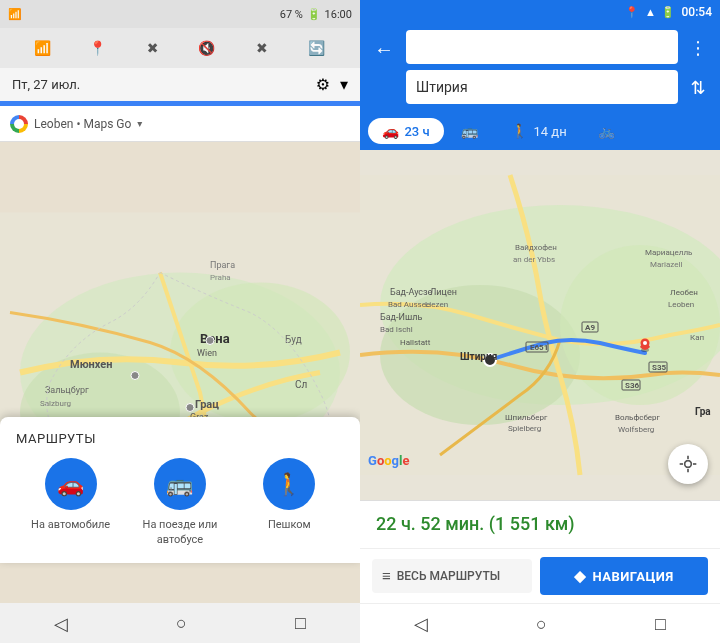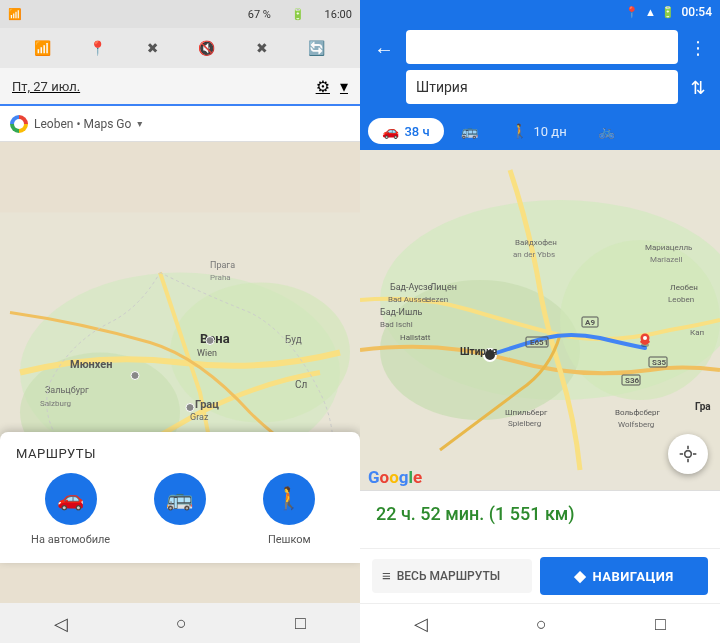--- a/index.html
+++ b/index.html
@@ -36,21 +36,21 @@
 
     .status-bar-left .left-info {
       display: flex;
       align-items: center;
       gap: 4px;
     }
 
     .status-bar-left .right-info {
       display: flex;
       align-items: center;
-      gap: 20px;
+      gap: 4px;
     }
 
     .icons-row {
       background: #e8e8e8;
       height: 40px;
       display: flex;
       align-items: center;
       justify-content: space-around;
       padding: 0 16px;
     }
@@ -65,22 +65,21 @@
       color: #555;
     }
 
     .date-bar {
       background: #f5f5f5;
       height: 38px;
       display: flex;
       align-items: center;
       justify-content: space-between;
       padding: 0 12px;
-      border-bottom: 2px solid #3b82f6;
-      text-decoration: underline;
+      border-bottom: 5px solid #3b82f6;
     }
 
     .date-text {
       font-size: 13px;
       color: #333;
     }
 
     .date-icons {
       display: flex;
       align-items: center;
@@ -338,21 +337,21 @@
     .route-info-bar {
       background: white;
       padding: 12px 16px;
       border-top: 1px solid #ddd;
     }
 
     .route-time {
       font-size: 18px;
       color: #2d8a2d;
       font-weight: 500;
-      margin-bottom: 12px;
+      margin-bottom: 2px;
     }
 
     .route-bottom-actions {
       background: white;
       display: flex;
       align-items: center;
       padding: 8px 12px;
       gap: 8px;
       border-top: 1px solid #eee;
     }
@@ -410,23 +409,23 @@
       align-items: center;
       justify-content: center;
       font-size: 18px;
       color: #555;
       cursor: pointer;
     }
 
     
     .google-logo {
       position: absolute;
-      bottom: 3px;
+      bottom: 32px;
       left: 8px;
-      font-size: 17px;
+      font-size: 13px;
       font-weight: bold;
     }
     .google-logo span:nth-child(1) { color: #4285F4; }
     .google-logo span:nth-child(2) { color: #EA4335; }
     .google-logo span:nth-child(3) { color: #FBBC05; }
     .google-logo span:nth-child(4) { color: #4285F4; }
     .google-logo span:nth-child(5) { color: #34A853; }
     .google-logo span:nth-child(6) { color: #EA4335; }
 
     
@@ -521,20 +520,21 @@
     
     <div class="routes-panel">
       <div class="routes-title">МАРШРУТЫ</div>
       <div class="routes-options">
         <div class="route-option">
           <div class="route-icon-circle">🚗</div>
           <span class="route-label">На автомобиле</span>
         </div>
         <div class="route-option">
           <div class="route-icon-circle">🚌</div>
+          <span class="route-label">На поезде или автобусе</span>
         </div>
         <div class="route-option">
           <div class="route-icon-circle">🚶</div>
           <span class="route-label">Пешком</span>
         </div>
       </div>
     </div>
   </div>
 
   <div class="nav-bar-left">
@@ -567,28 +567,28 @@
       <div class="destination-input">
         <span class="destination-text">Штирия</span>
       </div>
       <div class="swap-btn">⇅</div>
     </div>
   </div>
 
   <div class="transport-tabs">
     <div class="tab-item active">
       <span class="tab-icon">🚗</span>
-      <span>38 ч</span>
+      <span>23 ч</span>
     </div>
     <div class="tab-item">
       <span class="tab-icon">🚌</span>
     </div>
     <div class="tab-item">
       <span class="tab-icon">🚶</span>
-      <span>10 дн</span>
+      <span>14 дн</span>
     </div>
     <div class="tab-item">
       <span class="tab-icon">🚲</span>
     </div>
   </div>
 
   <div class="map-right">
     <svg class="map-svg" viewBox="0 0 360 300">
 
       <rect width="360" height="300" fill="#e8e4d5"></rect>

